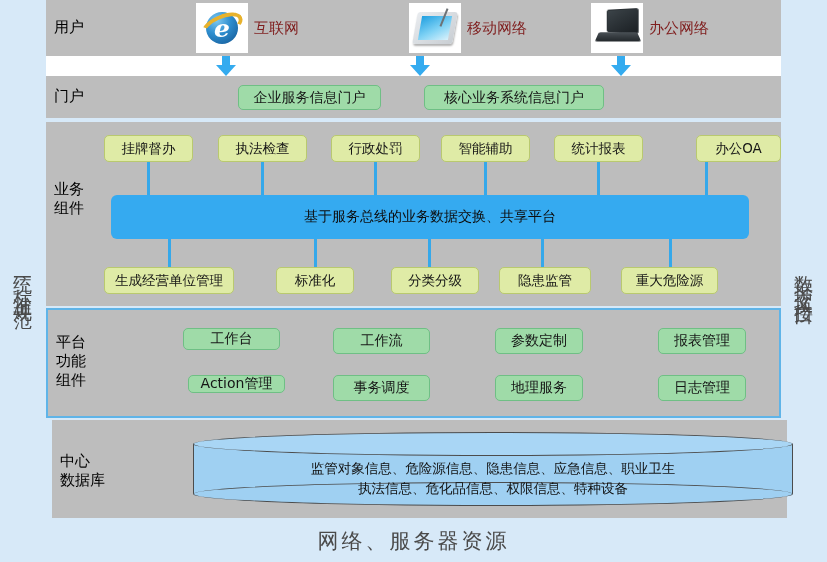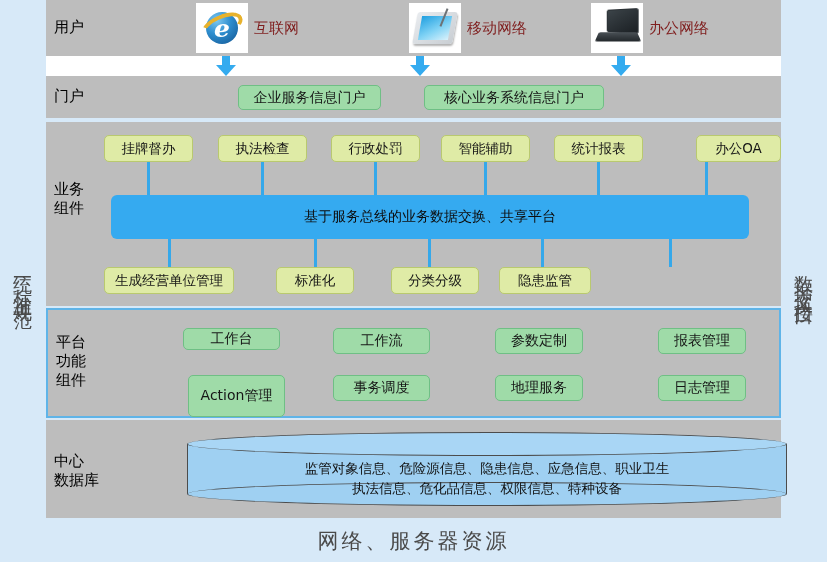--- a/index.html
+++ b/index.html
@@ -101,21 +101,21 @@
     background:#35aaf0;border-radius:6px;
     display:flex;align-items:center;justify-content:center;
     font-size:14px;color:#0d0d0d;font-family:"DejaVu Sans","Liberation Sans",sans-serif;
   }
 
   
   #row-plat{left:46px;top:308px;width:735px;height:110px;
     border:2px solid #5fb4e8;box-sizing:border-box;}
 
   
-  #row-db{left:46px;top:420px;width:735px;height:98px;}
+  #row-db{left:52px;top:420px;width:735px;height:98px;}
   .cyl{position:absolute;left:105px;top:12px;width:600px;height:74px;margin-left:36px;}
   .cyl-body{position:absolute;left:0;top:12px;width:600px;height:50px;
     background:#9fd0f2;border-left:1px solid #4c4c4c;border-right:1px solid #4c4c4c;
     box-sizing:border-box;}
   .cyl-top{position:absolute;left:0;top:0;width:600px;height:24px;
     background:#a9d6f5;border:1px solid #4c4c4c;border-radius:50%;box-sizing:border-box;}
   .cyl-bot{position:absolute;left:0;top:50px;width:600px;height:24px;
     background:#9fd0f2;border:1px solid #4c4c4c;border-radius:50%;box-sizing:border-box;}
   .cyl-text{position:absolute;left:0;top:24px;width:600px;height:44px;
     display:flex;flex-direction:column;align-items:center;justify-content:center;
@@ -241,41 +241,44 @@
       </div>
     <div class="ybox" style="left:230px;top:145px;width:78px;">
         <span>标准化</span>
       </div>
     <div class="ybox" style="left:345px;top:145px;width:88px;">
         <span>分类分级</span>
       </div>
     <div class="ybox" style="left:453px;top:145px;width:92px;">
         <span>隐患监管</span>
       </div>
+    <div class="ybox" style="left:575px;top:145px;width:97px;">
+        <span>重大危险源</span>
+      </div>
   </div>
 
   <div class="band" id="row-plat">
     <div class="rowlabel" style="top:23px;">平台
 功能
 组件</div>
 
     <div class="gbox" style="left:135px;top:18px;width:97px;height:22px;">
         <span>工作台</span>
       </div>
     <div class="gbox" style="left:285px;top:18px;width:97px;height:26px;">
         <span>工作流</span>
       </div>
     <div class="gbox" style="left:447px;top:18px;width:88px;height:26px;">
         <span>参数定制</span>
       </div>
     <div class="gbox" style="left:610px;top:18px;width:88px;height:26px;">
         <span>报表管理</span>
       </div>
 
-    <div class="gbox" style="left:140px;top:65px;width:97px;height:42px;">
+    <div class="gbox" style="left:140px;top:65px;width:97px;height:18px;">
         <span>Action管理</span>
       </div>
     <div class="gbox" style="left:285px;top:65px;width:97px;height:26px;">
         <span>事务调度</span>
       </div>
     <div class="gbox" style="left:447px;top:65px;width:88px;height:26px;">
         <span>地理服务</span>
       </div>
     <div class="gbox" style="left:610px;top:65px;width:88px;height:26px;">
         <span>日志管理</span>

